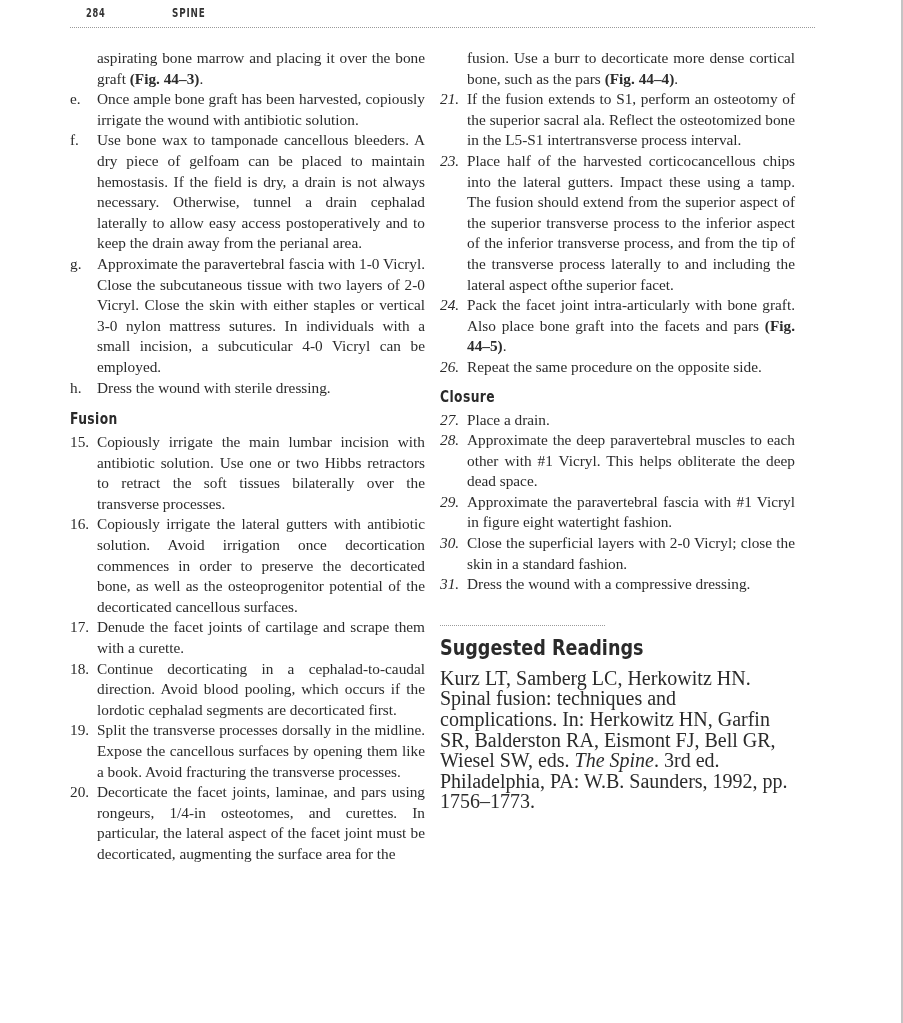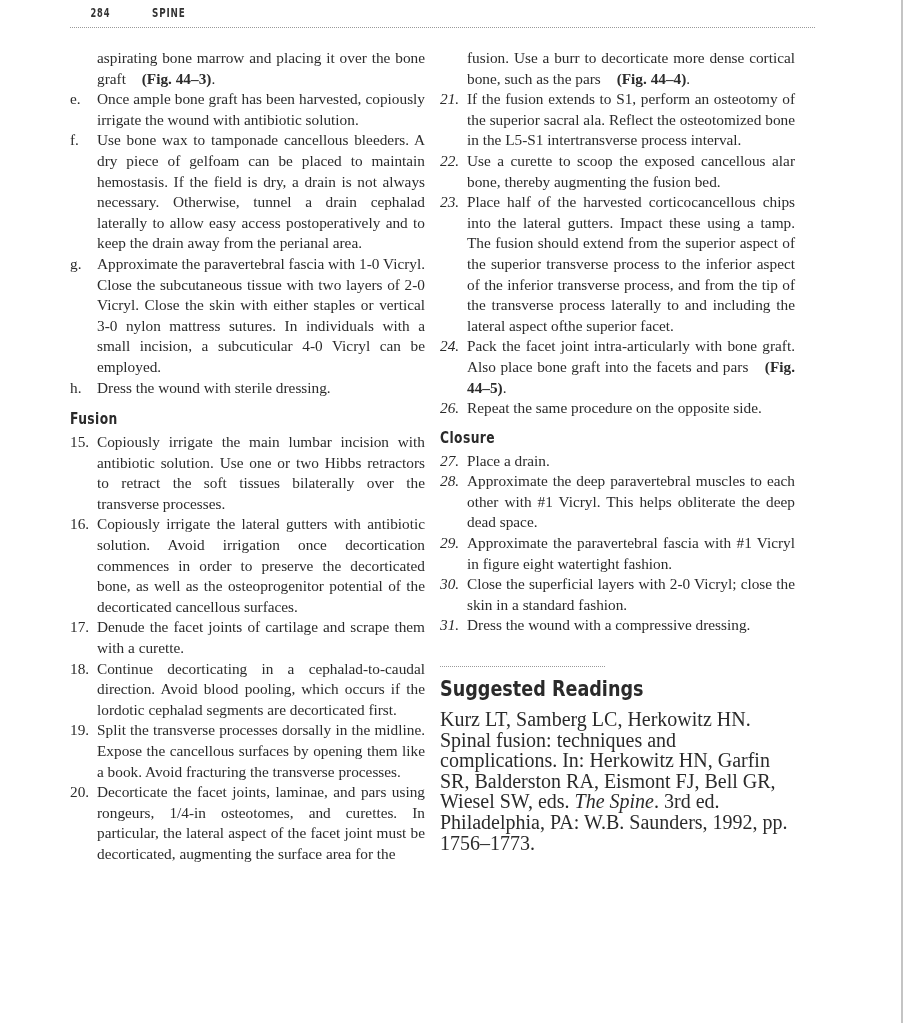--- a/index.html
+++ b/index.html
@@ -1,36 +1,36 @@
 <!DOCTYPE html>
 <html><head>
 <meta charset="utf-8">
 <style>
   html, body { margin: 0; padding: 0; }
   body {
     width: 903px; height: 1023px; background: #ffffff; position: relative; overflow: hidden;
     font-family: "Liberation Serif", "DejaVu Serif", serif; color: #2b2b2b;
   }
   .edge { position: absolute; left: 901px; top: 0; width: 2px; height: 1023px; background: #c4c4c4; }
-  .running-head { position: absolute; left: 66px; top: 6px; font-family: "DejaVu Sans Condensed", "DejaVu Sans", sans-serif; font-weight: bold; font-size: 11.5px; letter-spacing: 1px; color: #333; text-align: center; }
+  .running-head { position: absolute; left: 86px; top: 6px; font-family: "DejaVu Sans Condensed", "DejaVu Sans", sans-serif; font-weight: bold; font-size: 11.5px; letter-spacing: 1px; color: #333; }
   .running-head .pg { display: inline-block; width: 86px; transform: scaleX(0.8); transform-origin: left; }
   .running-head .title { display: inline-block; transform: scaleX(0.85); transform-origin: left; }
   .head-rule { position: absolute; left: 70px; top: 27px; width: 745px; border-top: 1px dotted #9a9a9a; }
   .col { position: absolute; top: 48px; width: 355px; font-size: 15.3px; line-height: 20.6px; }
   .col.left { left: 70px; }
   .col.right { left: 440px; }
   .item { position: relative; padding-left: 27px; text-align: justify; }
   .item .mk { position: absolute; left: 0; top: 0; }
   .cont { padding-left: 27px; text-align: justify; }
   .right .item .mk { left: 0; font-style: italic; }
   .h-sec { font-family: "DejaVu Sans", sans-serif; font-weight: bold; font-size: 15px; color: #2a2a2a; transform: scaleX(0.82); transform-origin: left; margin: 6px 0 2px 0; line-height: 22px; letter-spacing: 0.5px; }
   .h-sugg-rule { width: 165px; border-top: 1px dotted #9a9a9a; margin-top: 30px; }
   .h-sugg { font-family: "DejaVu Sans", sans-serif; font-weight: bold; font-size: 22px; color: #2a2a2a; transform: scaleX(0.8); transform-origin: left; margin: 8px 0 6px 0; line-height: 28px; white-space: nowrap; }
   .refs { font-size: 20px; line-height: 20.6px; }
-  b { font-weight: bold; margin-left: 12px; }
+  b { font-weight: bold; }
   i { font-style: italic; }
 </style>
 </head>
 <body>
 
 <div class="edge"></div>
 
 <div class="running-head">
   <span class="pg">284</span><span class="title">SPINE</span>
 </div>
@@ -51,21 +51,20 @@
   <div class="item"><span class="mk">17.</span><span>Denude the facet joints of cartilage and scrape them with a curette.</span></div>
   <div class="item"><span class="mk">18.</span><span>Continue decorticating in a cephalad-to-caudal direction. Avoid blood pooling, which occurs if the lordotic cephalad segments are decorticated first.</span></div>
   <div class="item"><span class="mk">19.</span><span>Split the transverse processes dorsally in the midline. Expose the cancellous surfaces by opening them like a book. Avoid fracturing the transverse processes.</span></div>
   <div class="item"><span class="mk">20.</span><span>Decorticate the facet joints, laminae, and pars using rongeurs, 1/4-in osteotomes, and curettes. In particular, the lateral aspect of the facet joint must be decorticated, augmenting the surface area for the</span></div>
 </div>
 
 <div class="col right">
   <div class="cont"><span>fusion. Use a burr to decorticate more dense cortical bone, such as the pars </span><b>(Fig. 44–4)</b><span>.</span></div>
 
   <div class="item"><span class="mk">21.</span><span>If the fusion extends to S1, perform an osteotomy of the superior sacral ala. Reflect the osteotomized bone in the L5-S1 intertransverse process interval.</span></div>
-  <div class="item"><span class="mk">22.</span><span>Use a curette to scoop the exposed cancellous alar bone, thereby augmenting the fusion bed.</span></div>
   <div class="item"><span class="mk">23.</span><span>Place half of the harvested corticocancellous chips into the lateral gutters. Impact these using a tamp. The fusion should extend from the superior aspect of the superior transverse process to the inferior aspect of the inferior transverse process, and from the tip of the transverse process laterally to and including the lateral aspect ofthe superior facet.</span></div>
   <div class="item"><span class="mk">24.</span><span>Pack the facet joint intra-articularly with bone graft. Also place bone graft into the facets and pars </span><b>(Fig. 44–5)</b><span>.</span></div>
   <div class="item"><span class="mk">26.</span><span>Repeat the same procedure on the opposite side.</span></div>
 
   <div class="h-sec" style="margin-top:8px">Closure</div>
 
   <div class="item"><span class="mk">27.</span><span>Place a drain.</span></div>
   <div class="item"><span class="mk">28.</span><span>Approximate the deep paravertebral muscles to each other with #1 Vicryl. This helps obliterate the deep dead space.</span></div>
   <div class="item"><span class="mk">29.</span><span>Approximate the paravertebral fascia with #1 Vicryl in figure eight watertight fashion.</span></div>
   <div class="item"><span class="mk">30.</span><span>Close the superficial layers with 2-0 Vicryl; close the skin in a standard fashion.</span></div>

